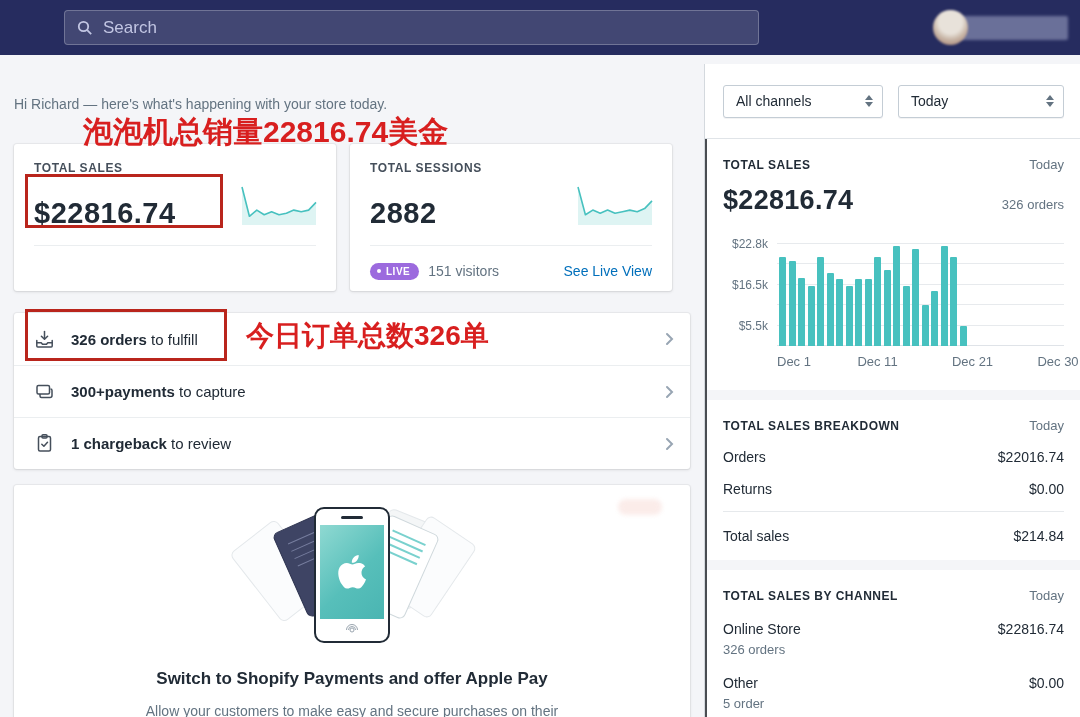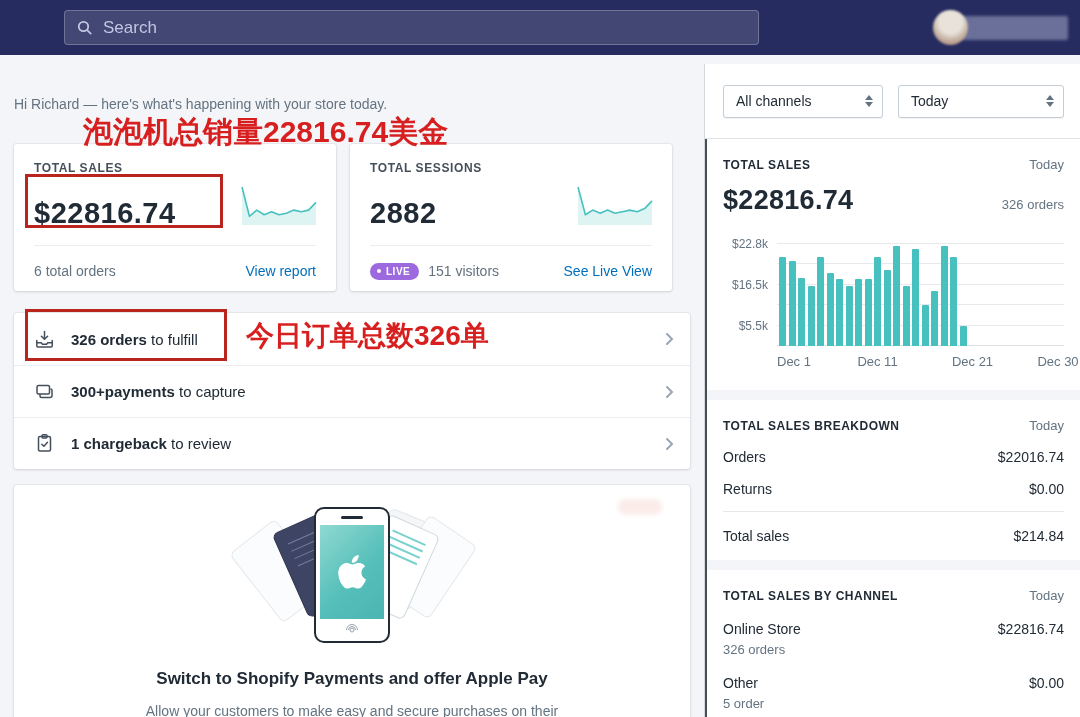--- a/index.html
+++ b/index.html
@@ -187,24 +187,20 @@
     <div class="statcards">
 
       <div class="card statcard">
         <div class="stat-label">TOTAL SALES</div>
         <div class="stat-value">$22816.74</div>
         <svg class="spark" id="spark-sales" width="80" height="46">
             <path d="M2,43 L2.0,5.0 L9.4,34.3 L16.8,28.1 L24.2,32.8 L31.6,29.7 L39.0,32.8 L46.4,31.2 L53.8,28.1 L61.2,29.7 L68.6,28.1 L76.0,20.4 L76,43 Z" fill="rgba(71,193,191,0.18)" stroke="none"></path>
             <polyline points="2.0,5.0 9.4,34.3 16.8,28.1 24.2,32.8 31.6,29.7 39.0,32.8 46.4,31.2 53.8,28.1 61.2,29.7 68.6,28.1 76.0,20.4" fill="none" stroke="#47c1bf" stroke-width="1.6" stroke-linejoin="round"></polyline>
           </svg>
         <div class="stat-divider"></div>
-        <div class="stat-footer">
-          <span class="muted">6 total orders</span>
-          <a class="bluelink">View report</a>
-        </div>
       </div>
 
       <div class="card statcard">
         <div class="stat-label">TOTAL SESSIONS</div>
         <div class="stat-value">2882</div>
         <svg class="spark" id="spark-sessions" width="80" height="46">
             <path d="M2,43 L2.0,5.0 L9.4,32.8 L16.8,28.1 L24.2,31.2 L31.6,28.1 L39.0,31.2 L46.4,29.7 L53.8,28.1 L61.2,29.7 L68.6,26.6 L76.0,18.9 L76,43 Z" fill="rgba(71,193,191,0.18)" stroke="none"></path>
             <polyline points="2.0,5.0 9.4,32.8 16.8,28.1 24.2,31.2 31.6,28.1 39.0,31.2 46.4,29.7 53.8,28.1 61.2,29.7 68.6,26.6 76.0,18.9" fill="none" stroke="#47c1bf" stroke-width="1.6" stroke-linejoin="round"></polyline>
           </svg>
         <div class="stat-divider"></div>

